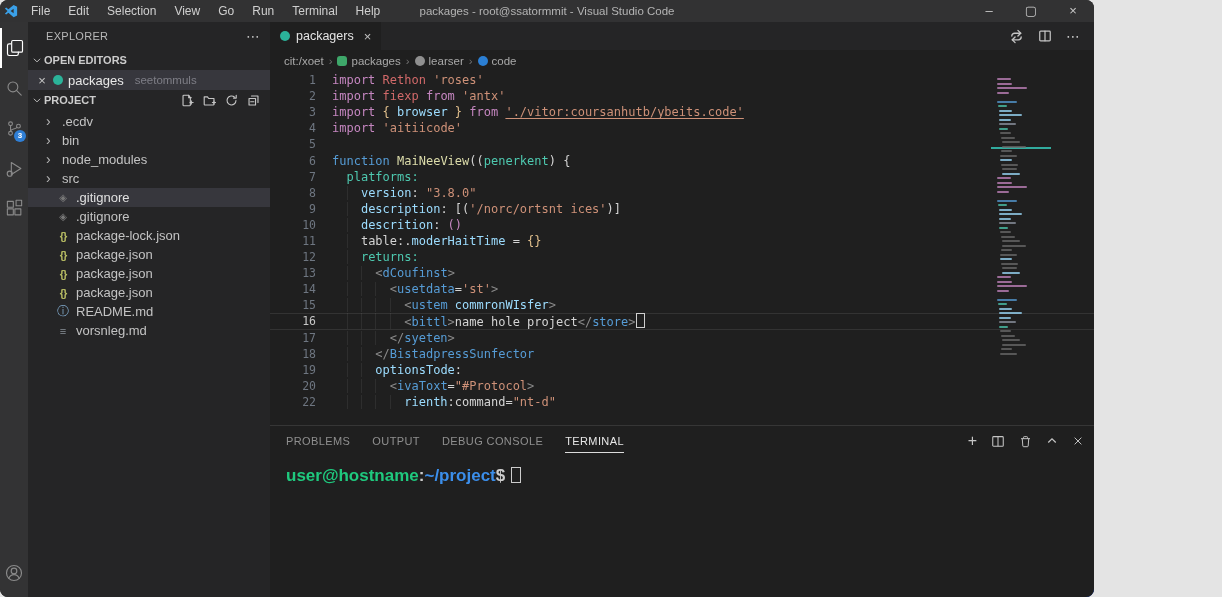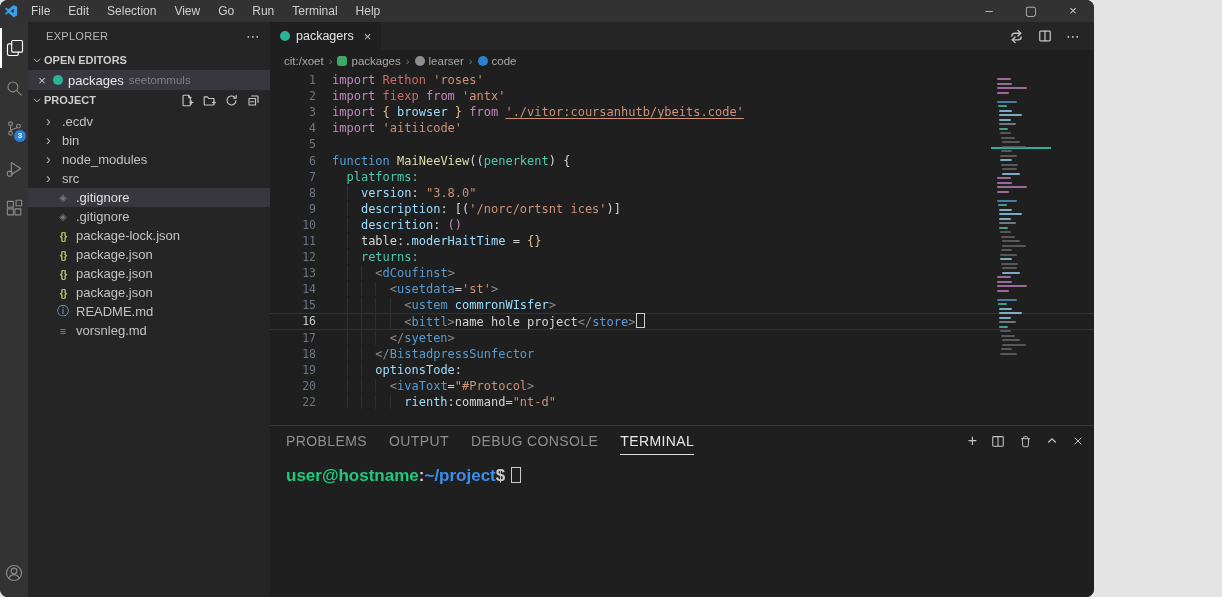--- a/index.html
+++ b/index.html
@@ -26,21 +26,21 @@
   .sidebar{width:242px;background:#252526;flex:none;color:#cccccc;font-size:13px;overflow:hidden;}
   .sb-header{height:28px;display:flex;align-items:center;padding:0 10px 0 18px;}
   .sb-title{font-size:11px;color:#b8b8b8;letter-spacing:.3px;}
   .sb-more{margin-left:auto;color:#bdbdbd;font-size:14px;}
   .sb-sect{height:20px;display:flex;align-items:center;font-weight:bold;font-size:11px;color:#cccccc;padding-left:4px;gap:2px;}
   .sb-sect .chev{display:flex;color:#bdbdbd;}
   .sect-actions{margin-left:auto;display:flex;gap:9px;padding-right:10px;color:#c5c5c5;}
   .oe-item{height:20px;display:flex;align-items:center;gap:5px;padding-left:8px;background:#37373d;}
   .oe-close{color:#c5c5c5;font-size:13px;width:12px;text-align:center;}
   .oe-label{color:#e8e8e8;}
-  .oe-detail{color:#7e7e86;font-size:11.5px;margin-left:0;}
+  .oe-detail{color:#7e7e86;font-size:11.5px;margin-left:6px;}
   .tree{margin-top:2px;}
   .tree-row{height:19px;display:flex;align-items:center;padding-left:18px;gap:6px;color:#c3c3c3;}
   .tree-row.selected{background:#37373d;color:#e0e0e0;}
   .tr-chev{color:#b5b5b5;font-size:14px;width:10px;line-height:19px;}
   .tr-icon{width:14px;text-align:center;font-size:11px;flex:none;}
   .ic-git{color:#787878;font-size:10px;}
   .ic-json{color:#b5ba62;font-weight:bold;font-size:11px;letter-spacing:-1px;}
   .ic-info{color:#7fa7c9;font-size:12px;}
   .ic-md{color:#8a9199;font-size:11px;}
   
@@ -66,21 +66,21 @@
   .tk-kw{color:#c586c0}.tk-red{color:#d16969}.tk-str{color:#ce9178}
   .tk-strl{color:#ce9178;text-decoration:underline;text-underline-offset:2px;}
   .tk-blue{color:#569cd6}.tk-yel{color:#dcdcaa}.tk-teal{color:#4ec9b0}
   .tk-cyan{color:#9cdcfe}.tk-txt{color:#d4d4d4}.tk-gr{color:#8a8a8a}.tk-br{color:#e2c08d}
   .minimap{position:absolute;top:6px;right:57px;width:40px;}
   .mm-row{height:2px;margin-bottom:2.5px;border-radius:1px;}
   .mm-current{position:absolute;left:-6px;right:-14px;height:2px;background:#35c4b5;opacity:.85;}
   
   .panel{height:171px;flex:none;background:#1f1f1f;border-top:1px solid #363636;display:flex;flex-direction:column;}
   .panel-top{height:30px;display:flex;align-items:center;padding:0 10px 0 16px;flex:none;}
-  .ptab{font-size:14px;letter-spacing:.4px;color:#8f8f8f;margin-right:22px;padding:6px 0 5px;border-bottom:1px solid transparent;}
+  .ptab{font-size:11px;letter-spacing:.4px;color:#8f8f8f;margin-right:22px;padding:6px 0 5px;border-bottom:1px solid transparent;}
   .ptab.active{color:#e7e7e7;border-bottom-color:#dcdcdc;}
   .panel-right{margin-left:auto;display:flex;align-items:center;gap:14px;color:#c5c5c5;}
   .term-select{width:128px;height:19px;background:#37373d;border:1px solid #4a4a4a;border-radius:2px;
     display:flex;align-items:center;font-size:11.5px;color:#d0d0d0;padding:0 6px;gap:4px;}
   .term-select .lbl{flex:1;}
   .p-icon{display:flex;align-items:center;color:#c5c5c5;}
   .plus{font-size:16px;line-height:14px;}
   .term-body{padding:10px 0 0 16px;font-family:Liberation Sans, sans-serif;
     font-size:17px;font-weight:bold;color:#cccccc;}
   .t-user{color:#1fc97e;}
@@ -103,20 +103,21 @@
     <div class="menubar" id="menubar">
         <span class="menu-item">File</span>
         <span class="menu-item">Edit</span>
         <span class="menu-item">Selection</span>
         <span class="menu-item">View</span>
         <span class="menu-item">Go</span>
         <span class="menu-item">Run</span>
         <span class="menu-item">Terminal</span>
         <span class="menu-item">Help</span>
       </div>
+    <span class="tb-title">packages - root@ssatormmit - Visual Studio Code</span>
     <div class="wincontrols" id="wincontrols">
         <span class="winbtn">–</span>
         <span class="winbtn">▢</span>
         <span class="winbtn">×</span>
       </div>
   </div>
 
   <div class="main">
 
     <div class="activitybar" id="activitybar">

